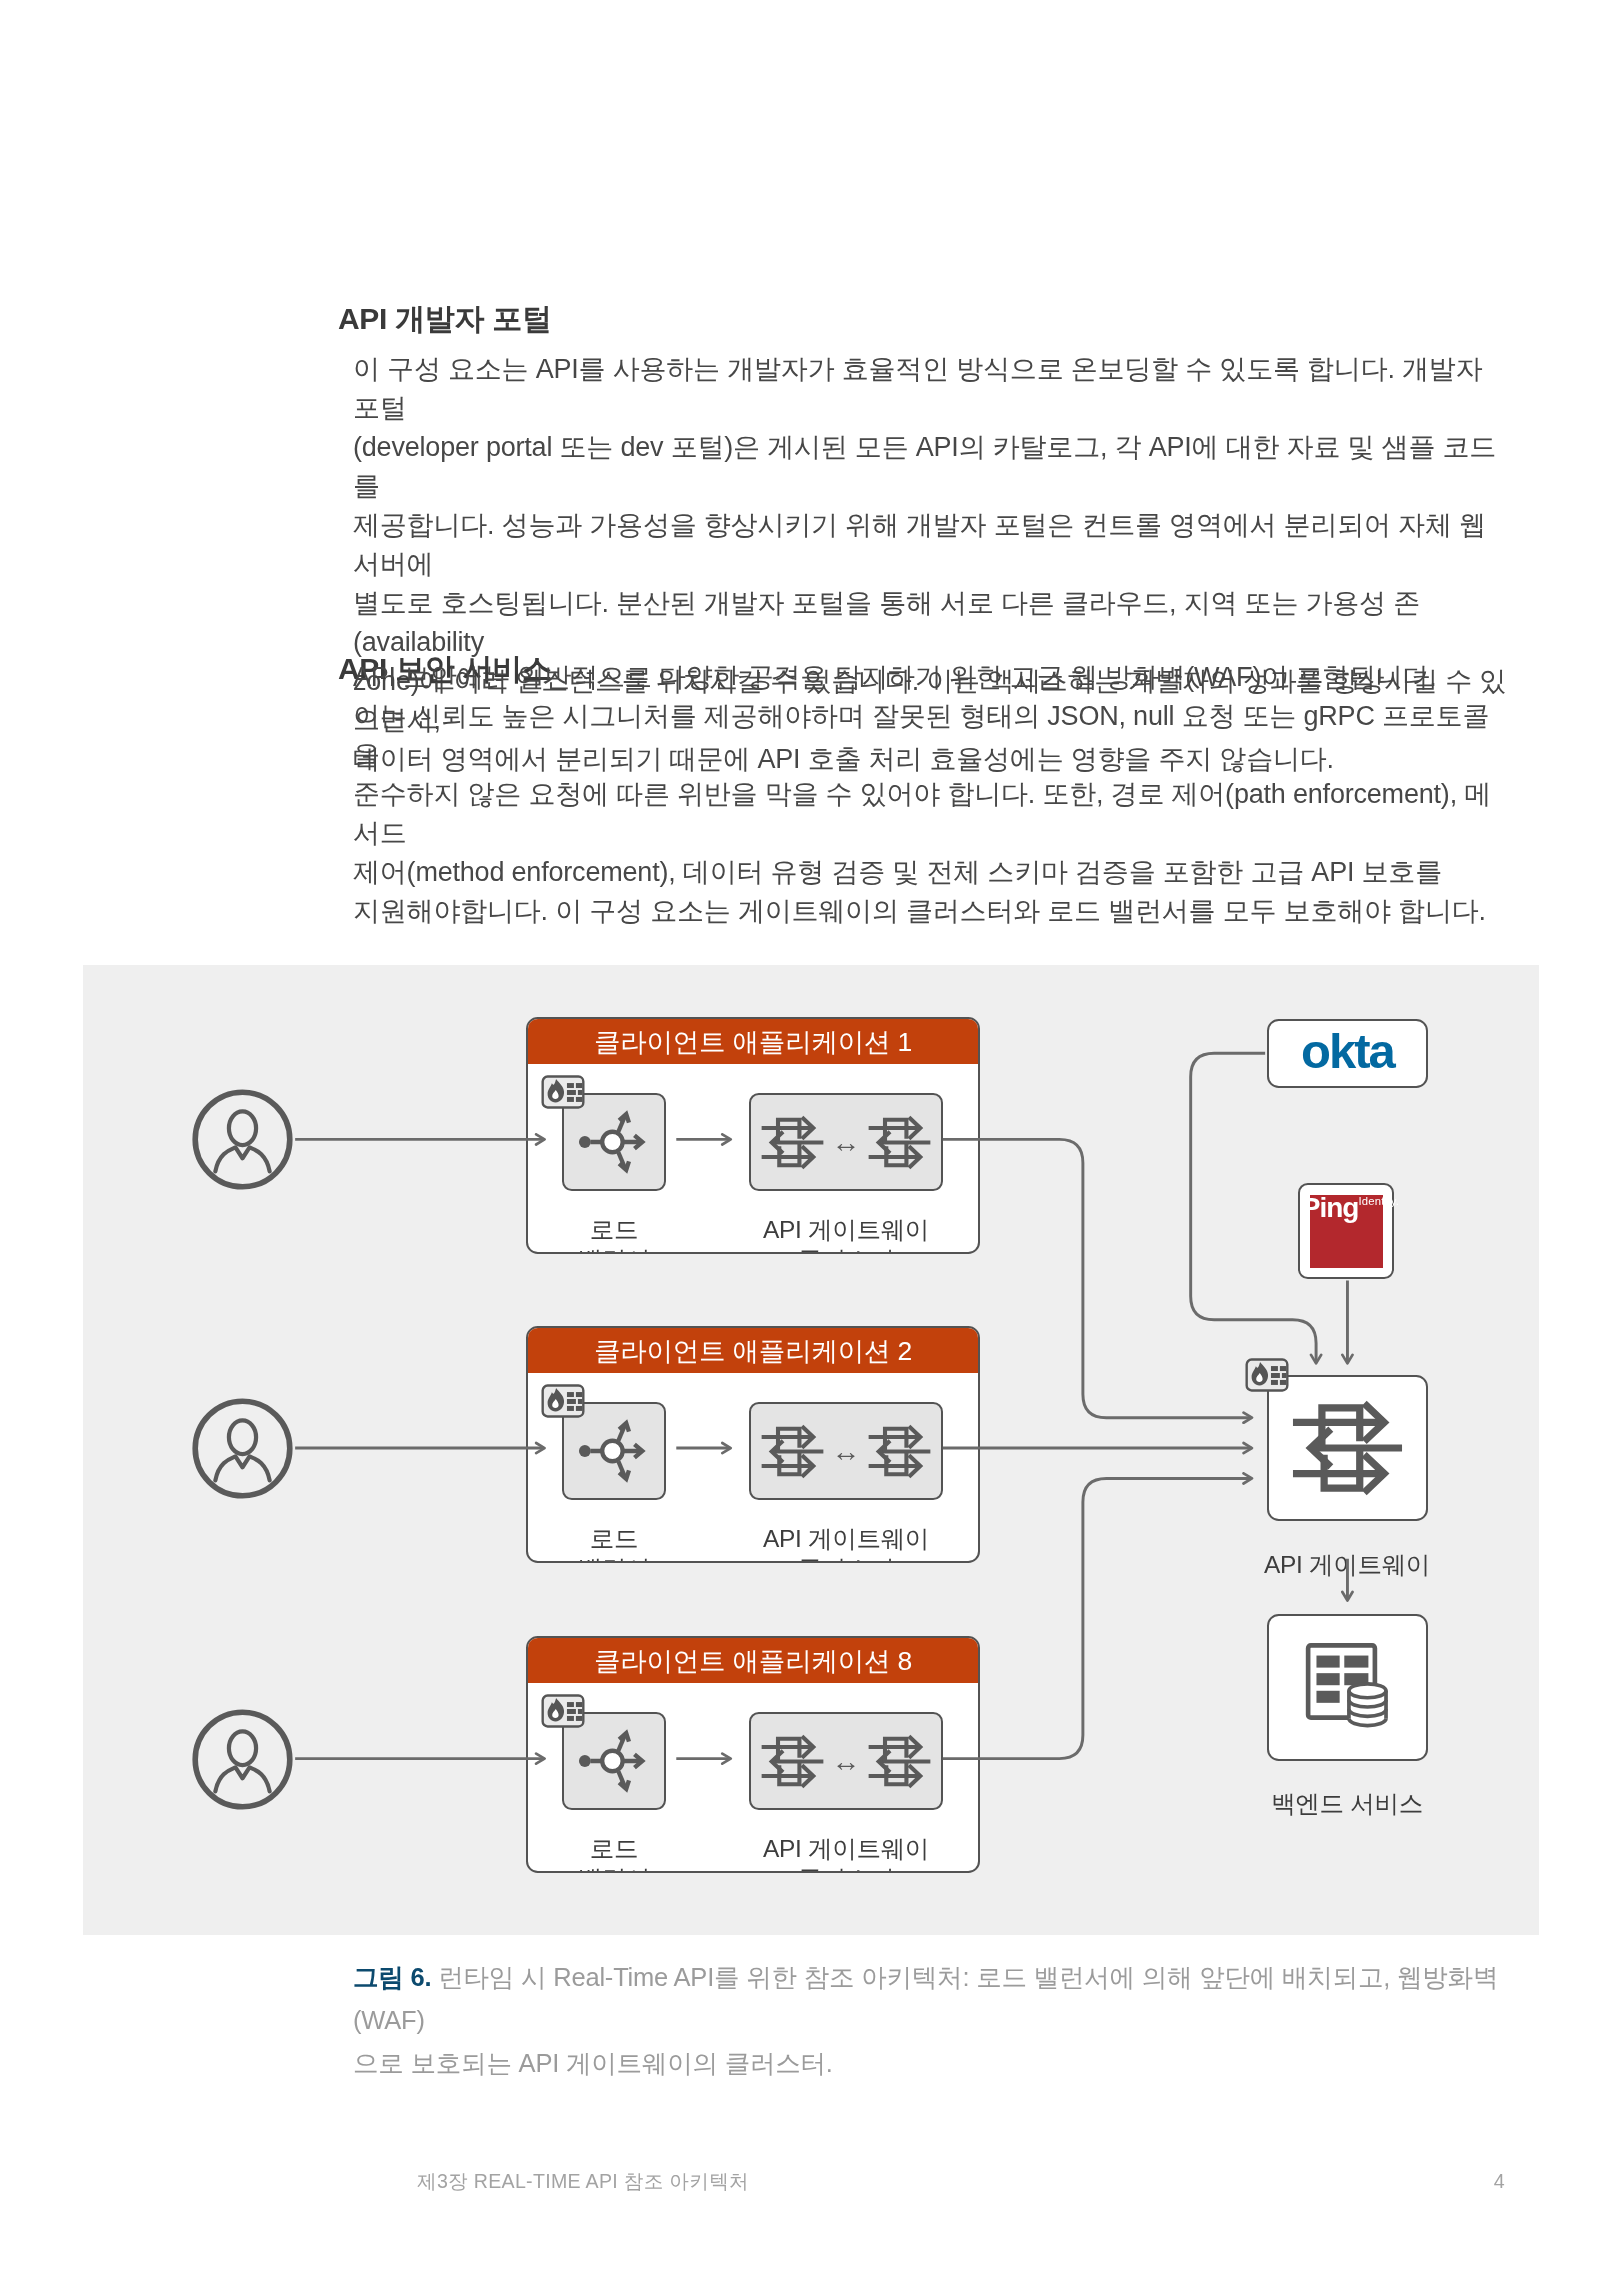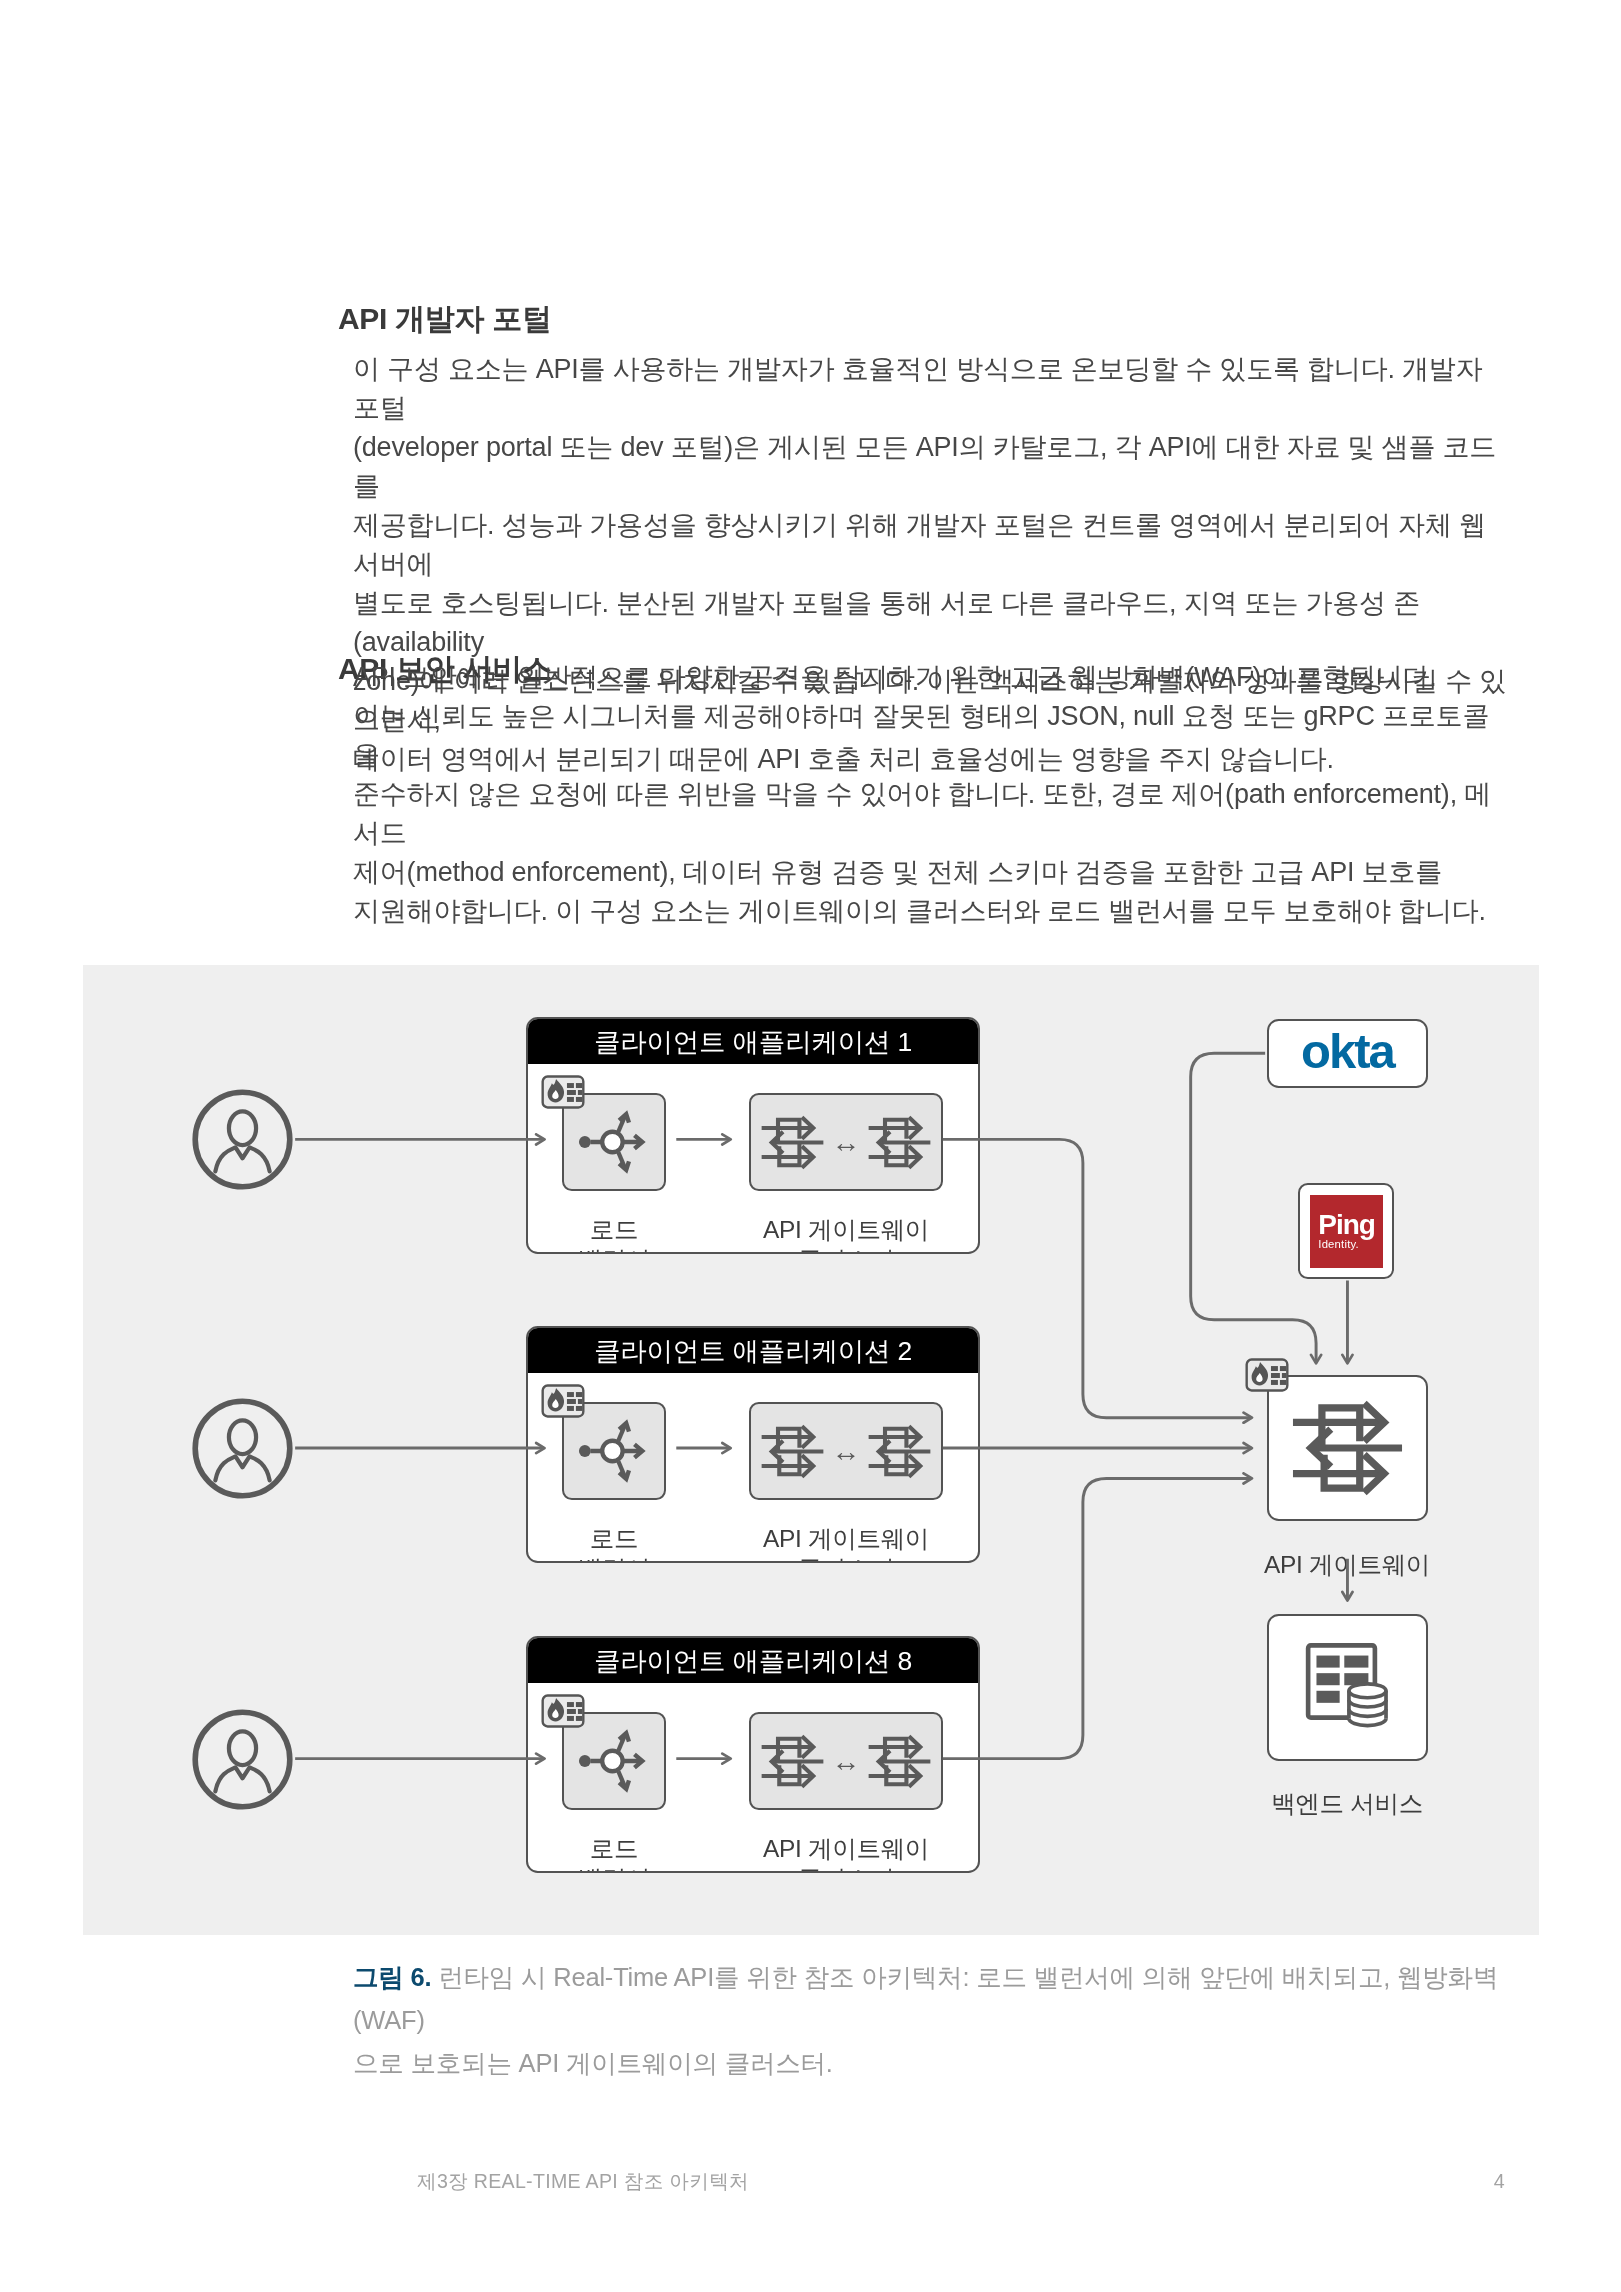--- a/index.html
+++ b/index.html
@@ -22,21 +22,21 @@
   .figure-panel{
     position:absolute;left:83px;top:965px;width:1456px;height:970px;
     background:#efefef;
   }
   .fig-box{
     position:absolute;background:#ffffff;border:2.9px solid #535353;
     border-radius:11.8px;box-sizing:border-box;z-index:2;
   }
   .client-box{left:443px;width:454px;height:237px;overflow:hidden;}
   .client-title{
-    height:45px;background:#000000;color:#ffffff;
+    height:45px;background:#c2410c;color:#ffffff;
     display:flex;align-items:center;justify-content:center;
     font-size:26.5px;font-weight:500;letter-spacing:-0.2px;
   }
   .sub-box{
     position:absolute;background:#e4e4e4;border:2.9px solid #535353;
     border-radius:9.8px;box-sizing:border-box;
     display:flex;align-items:center;justify-content:center;
   }
   .lb-box{left:34px;top:74px;width:104px;height:98px;}
   .gwc-box{left:221px;top:74px;width:194px;height:98px;gap:3.9px;}
@@ -47,21 +47,21 @@
   }
   .waf-badge{position:absolute;width:44px;height:34px;z-index:6;}
   .user-wrap{position:absolute;width:103px;height:103px;z-index:2;}
   .okta-box{left:1184px;top:54px;width:161px;height:69px;
     display:flex;align-items:center;justify-content:center;}
   .okta-text{font-size:49px;font-weight:800;color:#0369a1;letter-spacing:-2px;
     transform:translateY(-2.9px);}
   .ping-box{left:1215px;top:218px;width:96px;height:96px;border-radius:9.8px;
     display:flex;align-items:center;justify-content:center;}
   .ping-red{width:73px;height:73px;background:#b3282d;
-    display:flex;flex-direction:column;justify-content:center;padding-left:8.8px;box-sizing:border-box;}
+    display:flex;flex-direction:row;justify-content:center;padding-left:8.8px;box-sizing:border-box;}
   .ping-name{color:#fff;font-size:28px;font-weight:800;line-height:25.5px;letter-spacing:-1px;}
   .ping-sub{color:#fff;font-size:11.3px;font-weight:400;letter-spacing:0.2px;}
   .gateway-box{left:1184px;top:410px;width:161px;height:146px;
     display:flex;align-items:center;justify-content:center;}
   .backend-box{left:1184px;top:649px;width:161px;height:147px;
     display:flex;align-items:center;justify-content:center;}
   .central-label{width:294px;text-align:center;}
   .connector-svg{position:absolute;left:0;top:0;z-index:5;pointer-events:none;}
   
   .caption{

